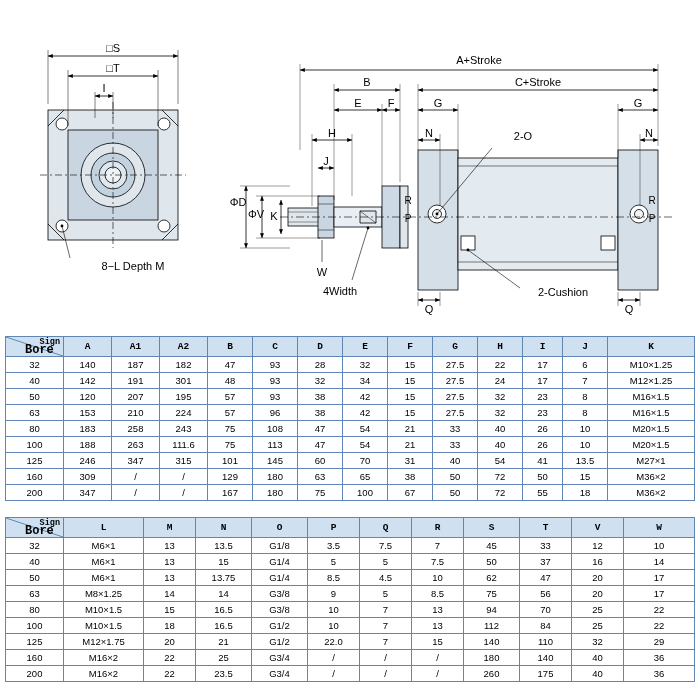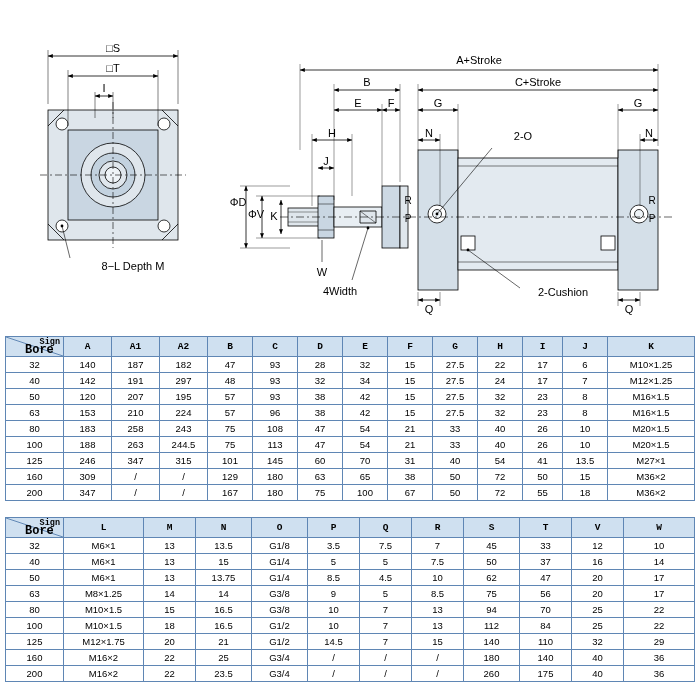--- a/index.html
+++ b/index.html
@@ -332,21 +332,21 @@
             <td>27.5</td>
             <td>22</td>
             <td>17</td>
             <td>6</td>
             <td>M10×1.25</td>
           </tr>
           <tr>
             <td>40</td>
             <td>142</td>
             <td>191</td>
-            <td>297</td>
+            <td>301</td>
             <td>48</td>
             <td>93</td>
             <td>32</td>
             <td>34</td>
             <td>15</td>
             <td>27.5</td>
             <td>24</td>
             <td>17</td>
             <td>7</td>
             <td>M12×1.25</td>
@@ -396,21 +396,21 @@
             <td>33</td>
             <td>40</td>
             <td>26</td>
             <td>10</td>
             <td>M20×1.5</td>
           </tr>
           <tr>
             <td>100</td>
             <td>188</td>
             <td>263</td>
-            <td>244.5</td>
+            <td>111.6</td>
             <td>75</td>
             <td>113</td>
             <td>47</td>
             <td>54</td>
             <td>21</td>
             <td>33</td>
             <td>40</td>
             <td>26</td>
             <td>10</td>
             <td>M20×1.5</td>
@@ -589,21 +589,21 @@
             <td>84</td>
             <td>25</td>
             <td>22</td>
           </tr>
           <tr>
             <td>125</td>
             <td>M12×1.75</td>
             <td>20</td>
             <td>21</td>
             <td>G1/2</td>
-            <td>14.5</td>
+            <td>22.0</td>
             <td>7</td>
             <td>15</td>
             <td>140</td>
             <td>110</td>
             <td>32</td>
             <td>29</td>
           </tr>
           <tr>
             <td>160</td>
             <td>M16×2</td>

